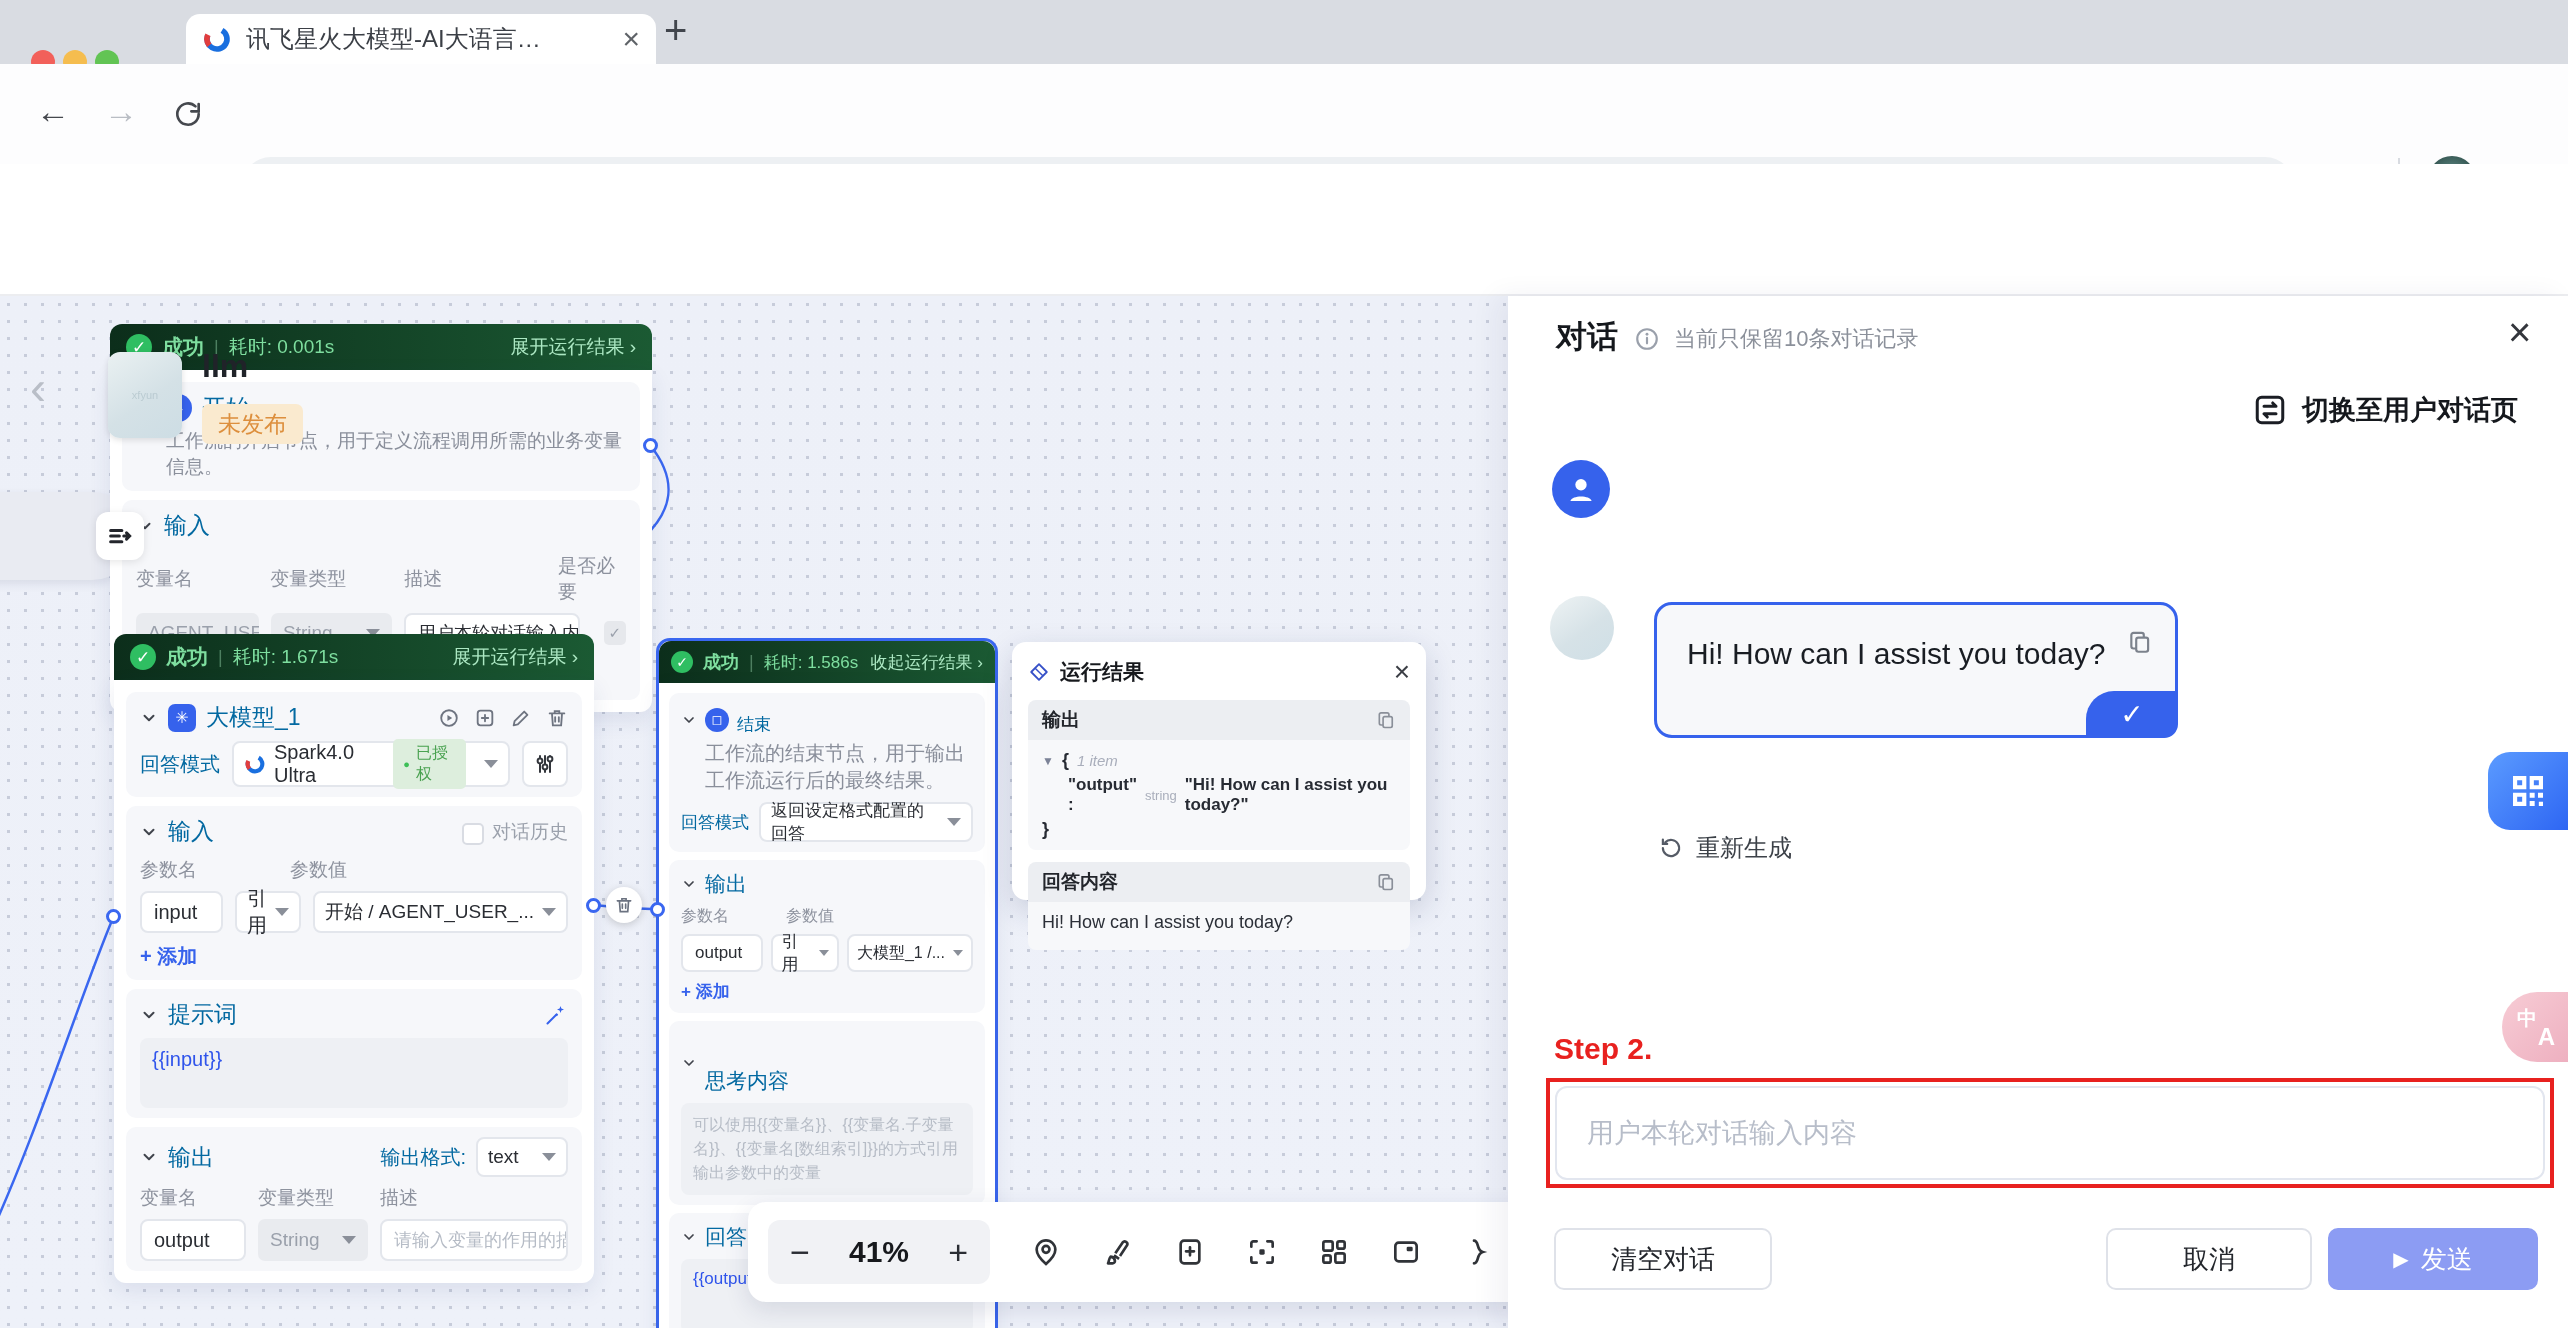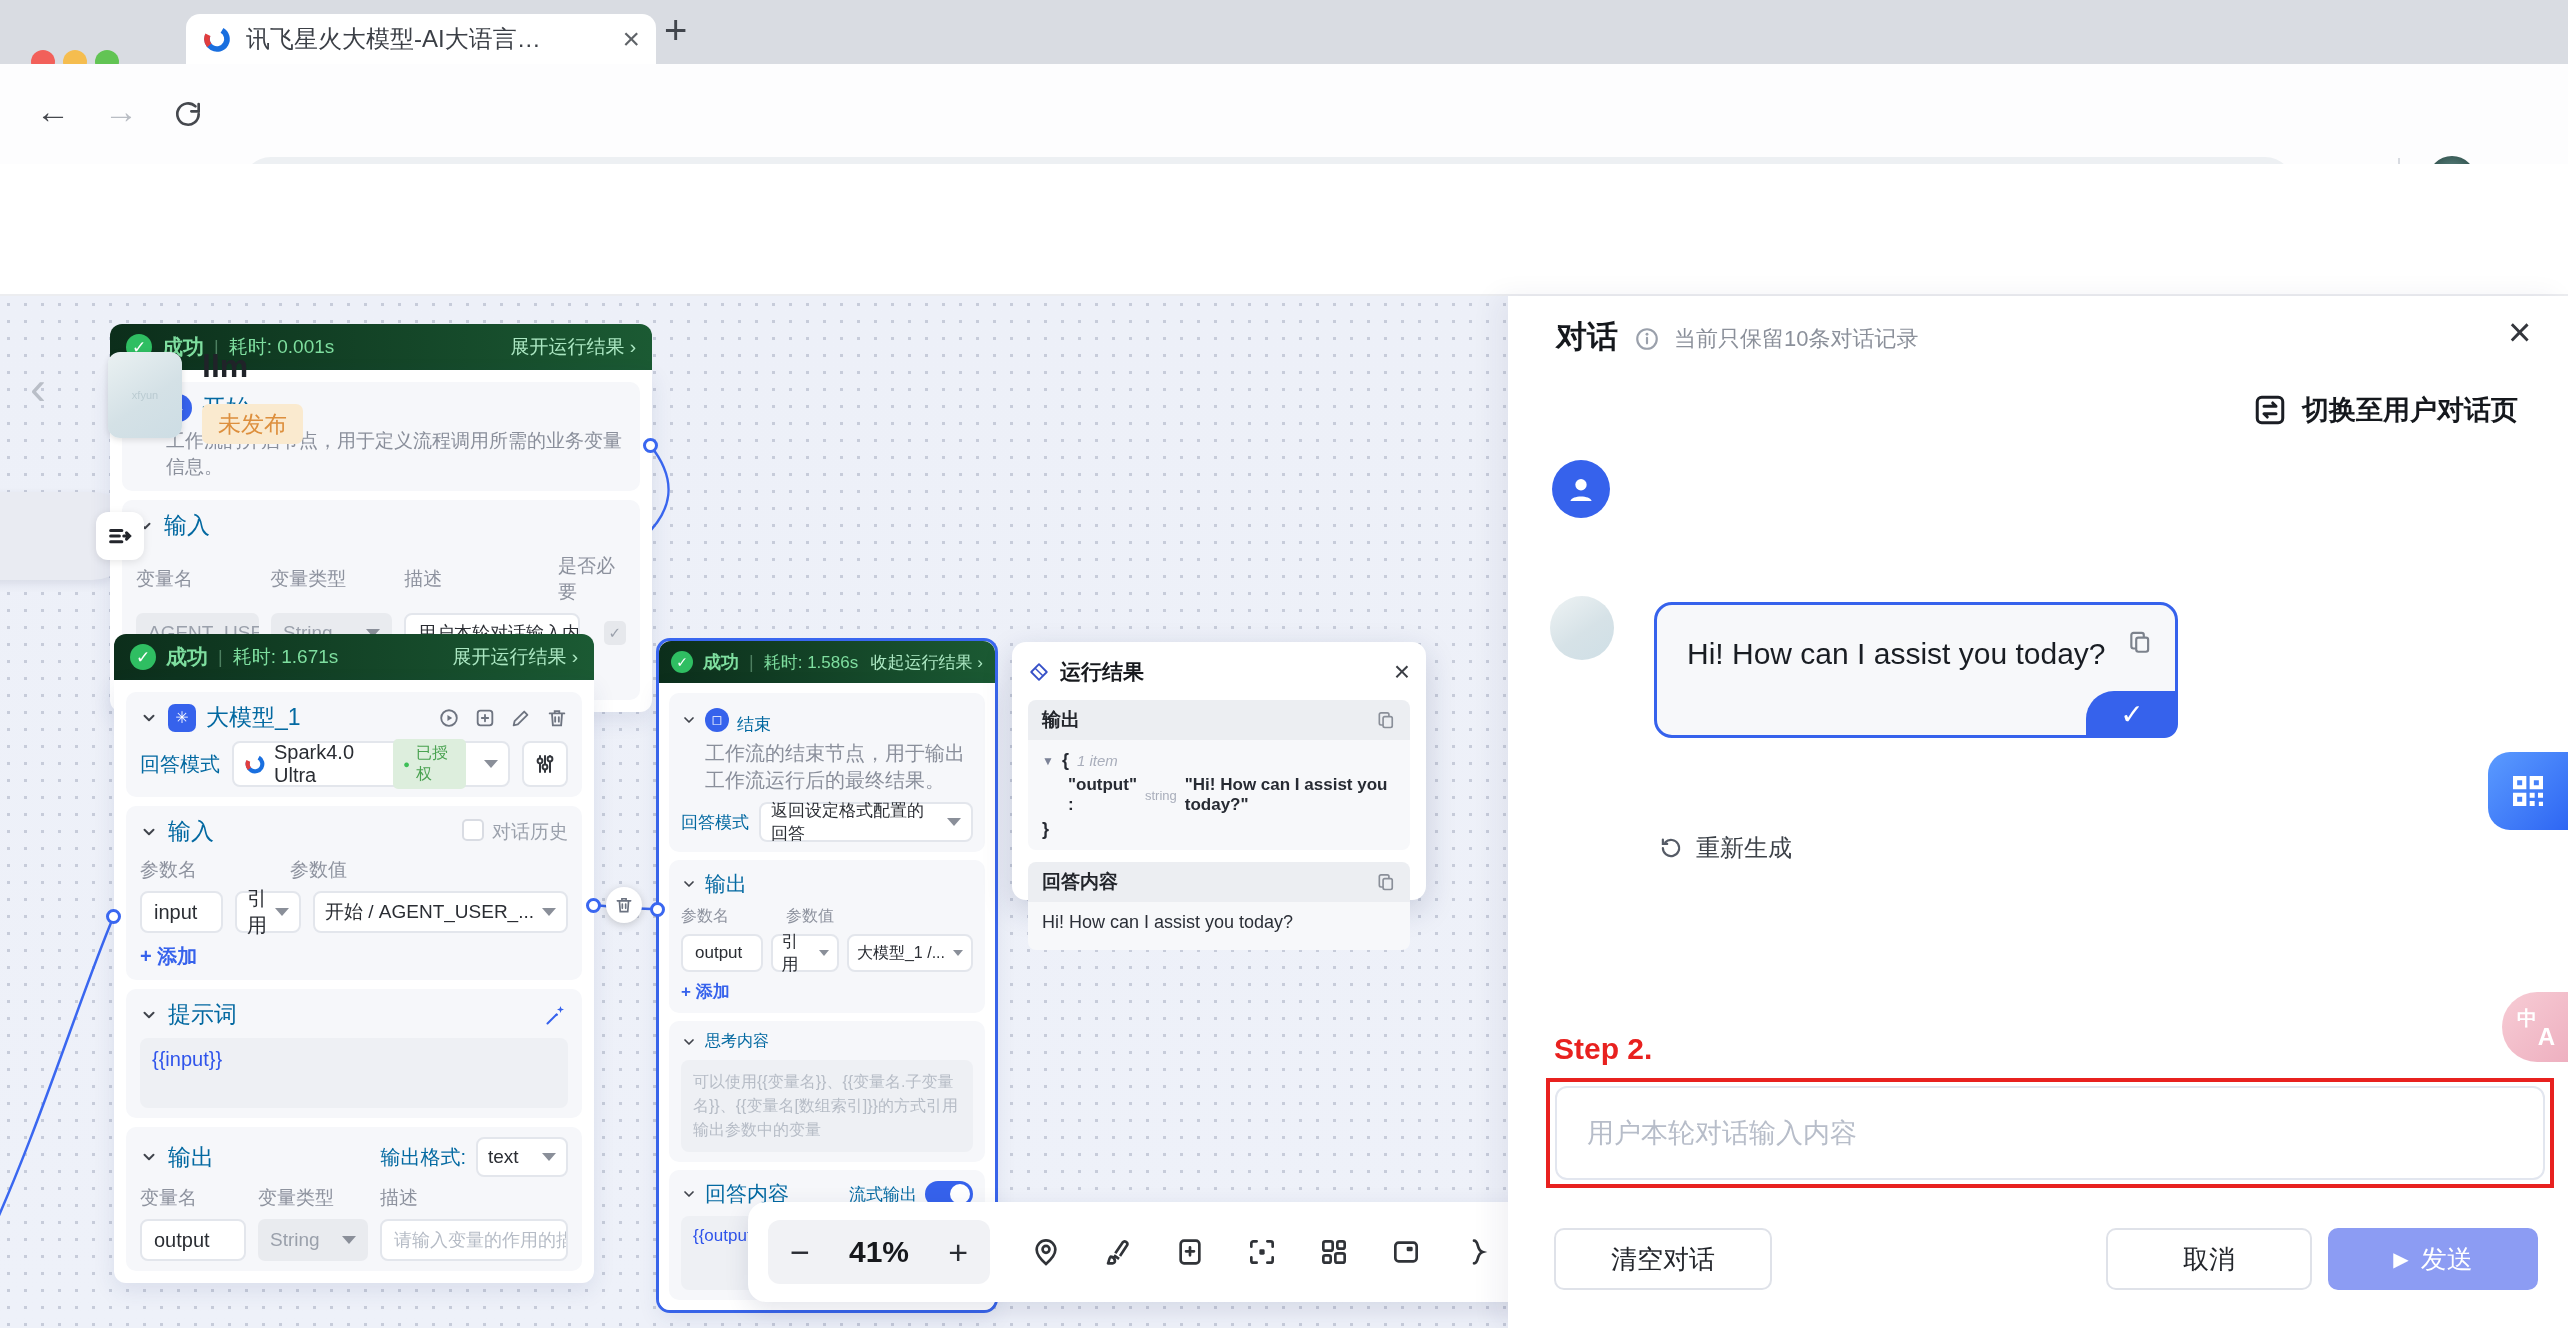--- a/index.html
+++ b/index.html
@@ -451,21 +451,21 @@
         </div>
       </div>
       <div class="sec">
         <div class="sectitle">
           <span class="ic chev">
               <svg>
                 <use href="#i-chev"></use>
               </svg>
             </span>
           <span class="stxt" style="font-size:23px;">输入</span>
-          <span style="margin-left:auto;display:flex;align-items:flex-start;gap:8px;">
+          <span style="margin-left:auto;display:flex;align-items:flex-end;gap:8px;">
             <span class="ckbox" style="width:22px;height:22px;background:#fff;border:2px solid #d9dce3;"></span>
             <span style="font-size:19px;color:#9ba1ac;">对话历史</span>
           </span>
         </div>
         <div class="flex" style="margin-top:10px;">
           <span class="collabel" style="width:150px;font-size:19px;">参数名</span>
           <span class="collabel" style="font-size:19px;">参数值</span>
         </div>
         <div class="flex" style="margin-top:8px;gap:12px;">
           <span class="winp" style="width:135px;height:42px;font-size:20px;">input</span>
@@ -581,21 +581,21 @@
         </div>
         <div class="addlink" style="font-size:17px;margin-top:8px;">+ 添加</div>
       </div>
       <div class="sec" style="padding:10px 12px;">
         <div class="sectitle" style="gap:8px;">
           <span class="ic chev" style="width:16px;height:16px;">
               <svg>
                 <use href="#i-chev"></use>
               </svg>
             </span>
-          <span class="stxt" style="font-size:16px;">思考内容</span>
+          <span class="stxt" style="font-size:21px;margin-top:36px;">思考内容</span>
         </div>
         <div class="tbox" style="height:92px;"><span class="phtext" style="font-size:16px;line-height:1.5;">可以使用{{变量名}}、{{变量名.子变量名}}、{{变量名[数组索引]}}的方式引用输出参数中的变量</span></div>
       </div>
       <div class="sec" style="padding:10px 12px;">
         <div class="sectitle" style="gap:8px;">
           <span class="ic chev" style="width:16px;height:16px;">
               <svg>
                 <use href="#i-chev"></use>
               </svg>
             </span>

